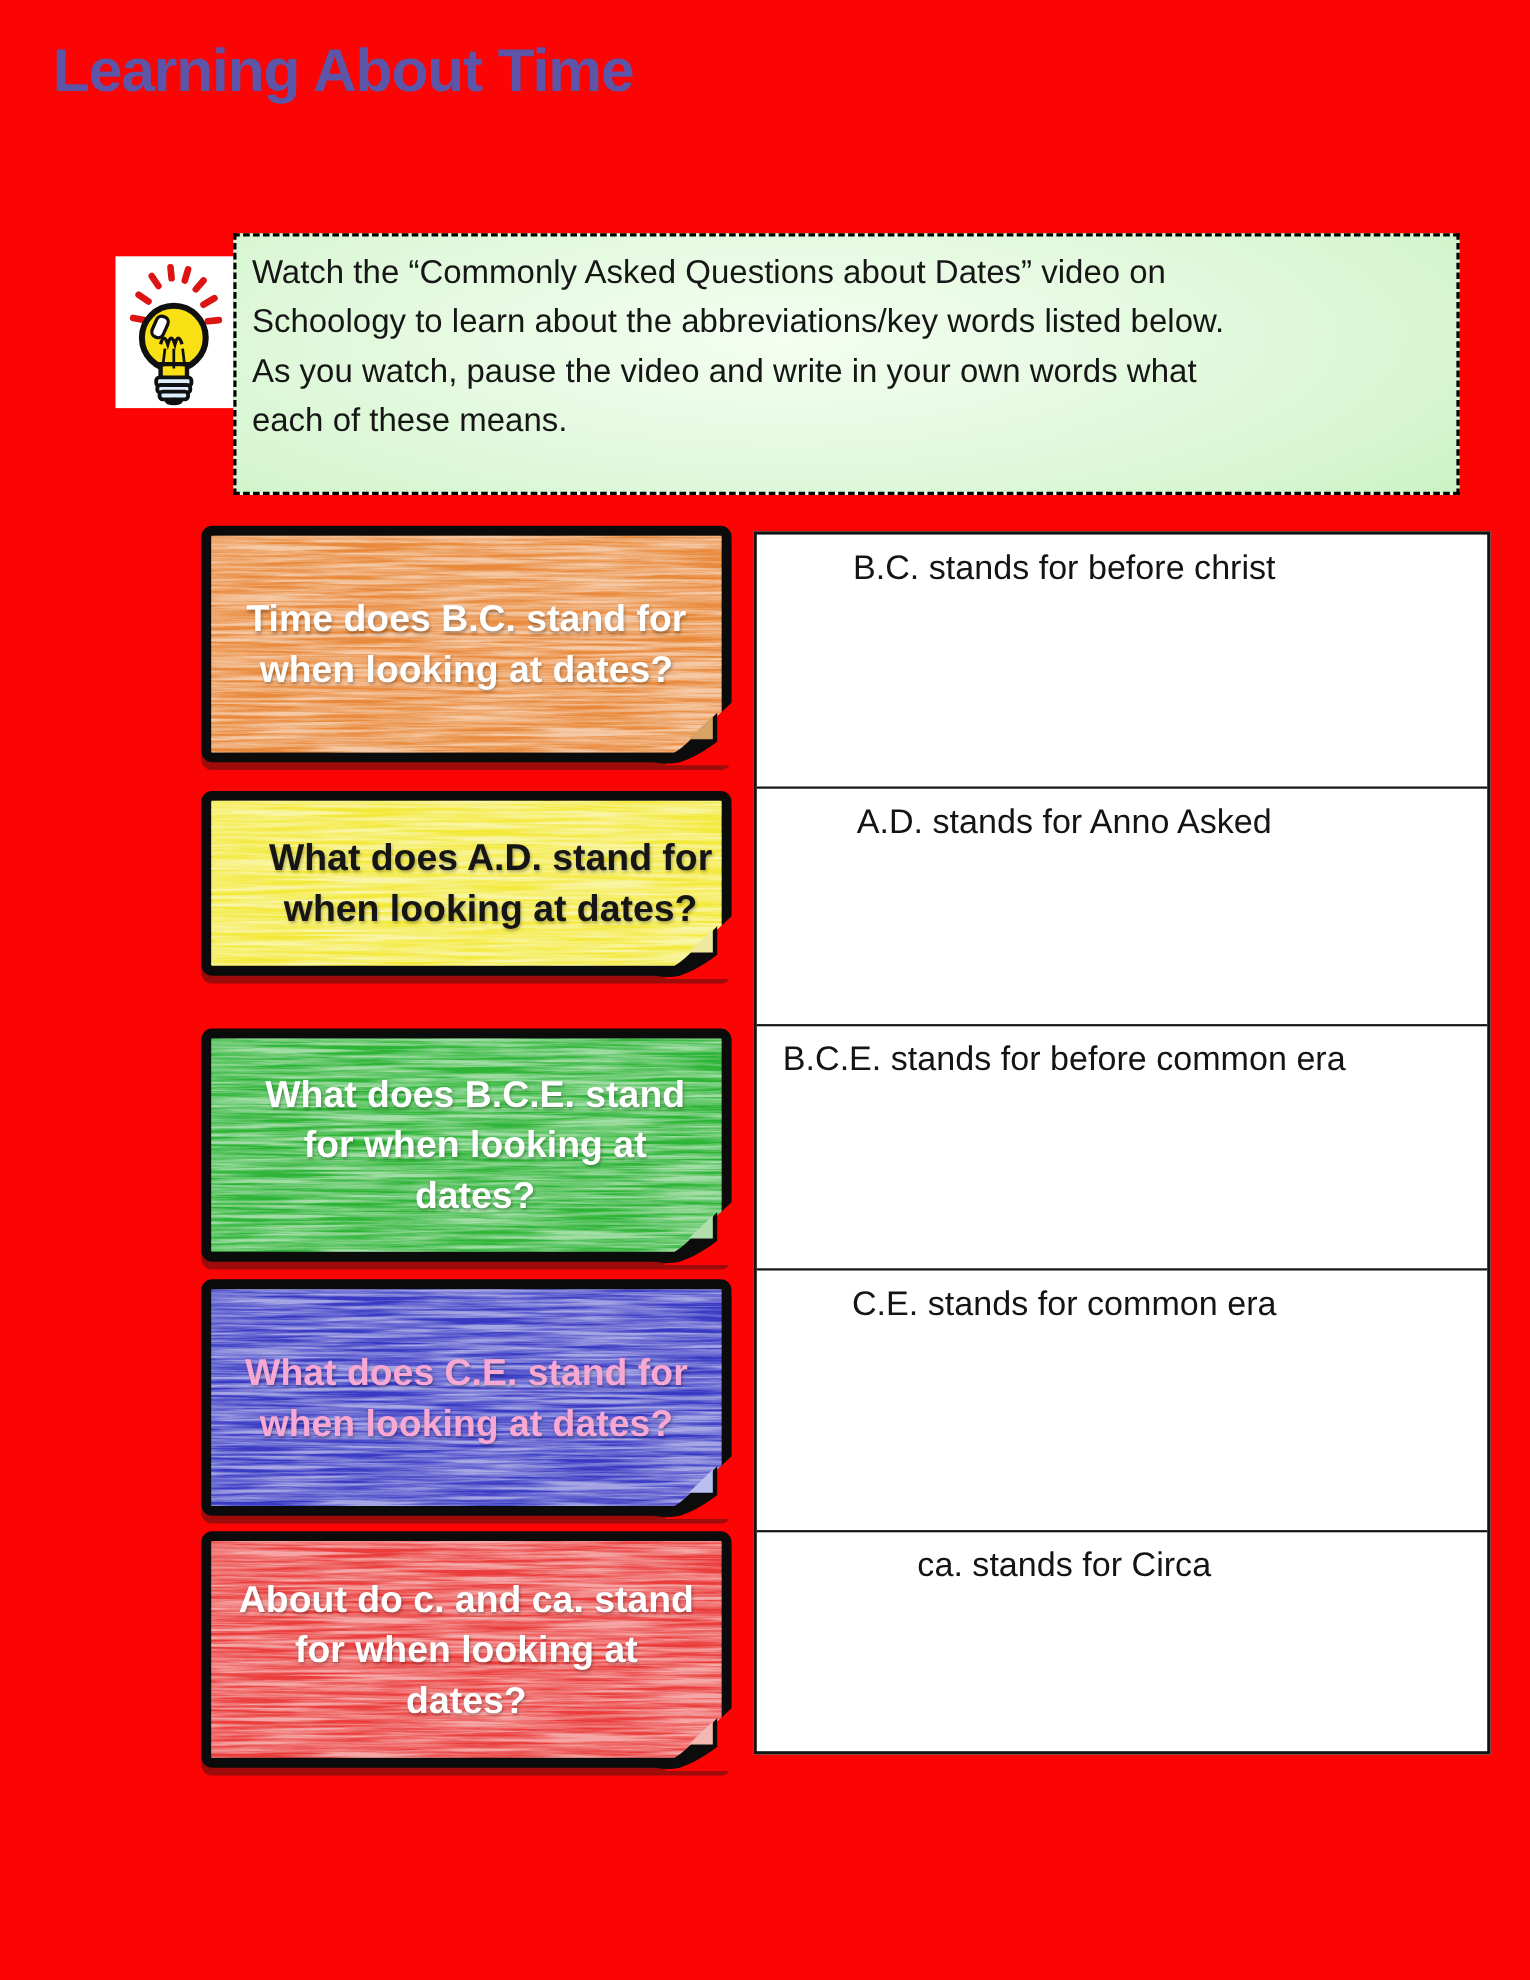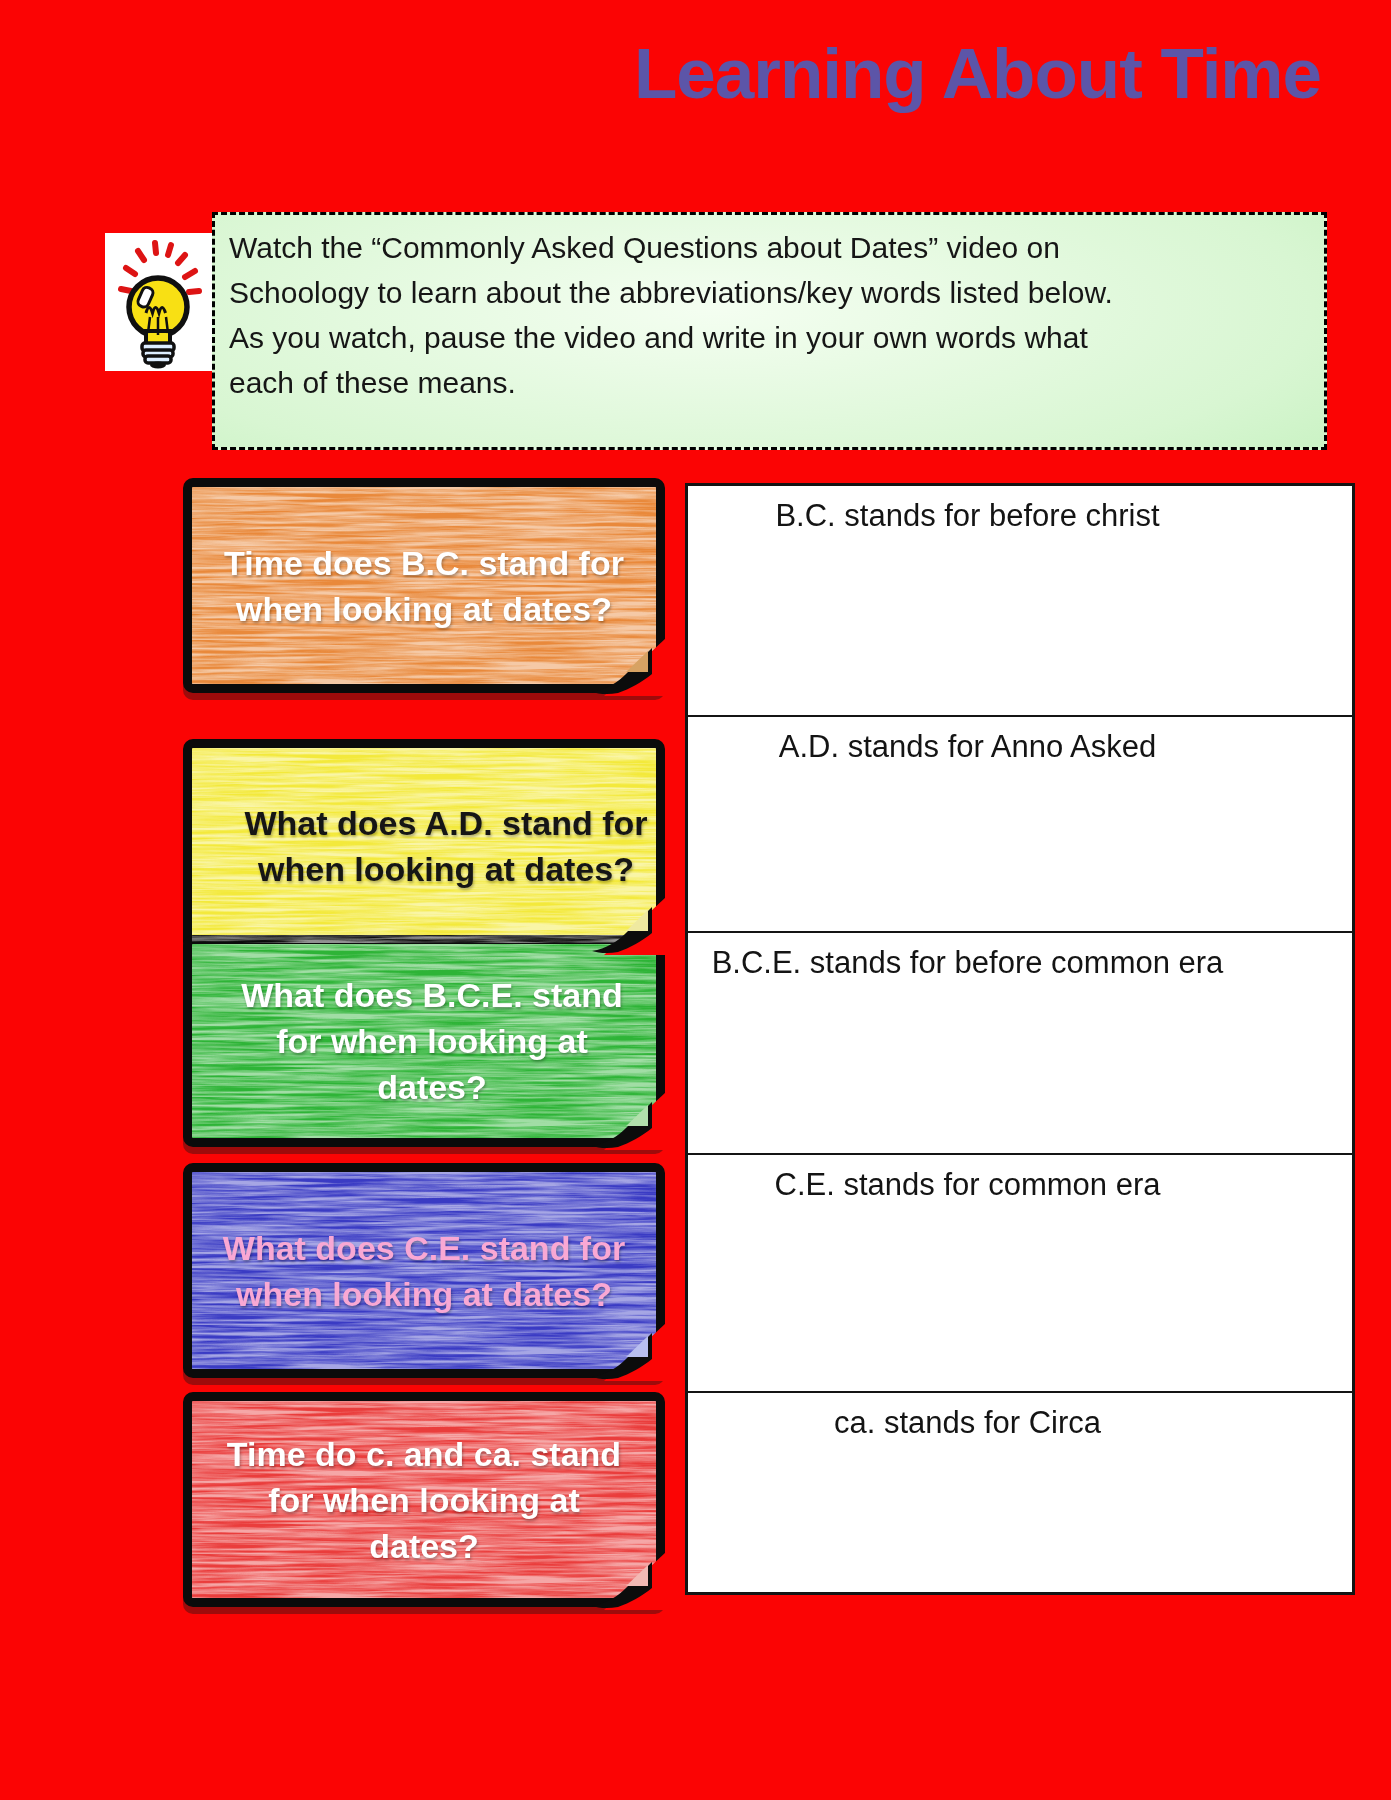--- a/index.html
+++ b/index.html
@@ -1,38 +1,38 @@
 <!DOCTYPE html>
 <html><head>
 <meta charset="utf-8">
 <style>
   html,body{margin:0;padding:0;}
   body{background:#444;font-family:"Liberation Sans",sans-serif;}
   .page{position:relative;width:1391px;height:1800px;background:#fb0404;overflow:hidden;margin:0 auto;}
 
   
-  .title{position:absolute;top:30px;left:0;right:70px;text-align:right;
-         font-size:71px;font-weight:bold;color:#5c55a8;letter-spacing:-1px;line-height:1.25;margin-left:48px;}
+  .title{position:absolute;top:30px;left:0;right:70px;text-align:left;
+         font-size:55px;font-weight:bold;color:#5c55a8;letter-spacing:-1px;line-height:1.25;margin-left:48px;}
 
   
   .instr{position:absolute;left:212px;top:212px;width:1115px;height:238px;box-sizing:border-box;
          border:3px dashed #000;
          background:radial-gradient(ellipse 120% 170% at 45% 40%, #f4fef1 0%, #d8f6d2 45%, #9fe899 100%);}
   .instr-text{margin:10px 0 0 14px;max-width:920px;font-size:30px;line-height:45px;color:#161616;}
 
   
   .bulb-plate{position:absolute;left:105px;top:233px;width:107px;height:138px;background:#ffffff;}
 
   
   .q-box{position:absolute;left:183px;width:482px;box-sizing:border-box;
          border:9px solid #0b0b0b;border-radius:10px;
          display:flex;align-items:center;justify-content:center;
          box-shadow:0 7px 0 #9e0b0b;}
   .q-box.r0{top:478px;height:215px;}
-  .q-box.r1{top:739px;height:213px;padding-left:44px;}
+  .q-box.r1{top:719px;height:168px;padding-left:44px;}
   .q-box.r2{top:935px;height:212px;}
   .q-box.r3{top:1163px;height:215px;}
   .q-box.r4{top:1392px;height:215px;}
   .q-text{position:relative;z-index:2;width:414px;margin:0 auto;text-align:center;
           font-size:34px;font-weight:bold;line-height:46px;
           text-shadow:1px 2px 3px rgba(0,0,0,0.30);}
   .tex{position:absolute;left:0;top:0;width:100%;height:100%;z-index:1;opacity:.55;pointer-events:none;}
   .fold{position:absolute;right:-10px;bottom:-12px;width:76px;height:64px;z-index:3;pointer-events:none;}
 
   
@@ -142,21 +142,21 @@
       <polygon points="76,6 76,64 14,64" fill="#fb0404"></polygon>
       <path d="M2,60 C16,58 28,50 36,42 L62,16 L62,42 C52,50 40,57 28,61 C18,63 8,62 2,60 Z" fill="#0c0c0c"></path>
       <polygon points="36,40 58,19 58,40" fill="#b9bfef"></polygon>
     </svg>
   </div>
 
   <div class="q-box r4" style="background: rgb(234, 61, 60); color: rgb(255, 255, 255);">
     <svg class="tex" preserveAspectRatio="none">
         <rect width="100%" height="100%" filter="url(#crayonTex)"></rect>
       </svg>
-    <div class="q-text">Time do c. and ca. stand for when looking at dates?</div>
+    <div class="q-text">About do c. and ca. stand for when looking at dates?</div>
     <svg class="fold" viewBox="0 0 76 64">
       <polygon points="76,6 76,64 14,64" fill="#fb0404"></polygon>
       <path d="M2,60 C16,58 28,50 36,42 L62,16 L62,42 C52,50 40,57 28,61 C18,63 8,62 2,60 Z" fill="#0c0c0c"></path>
       <polygon points="36,40 58,19 58,40" fill="#f2b9b4"></polygon>
     </svg>
   </div>
 
   <div class="answers">
     <div class="a-row">B.C. stands for before christ</div>
     <div class="a-row">A.D. stands for Anno Asked</div>

